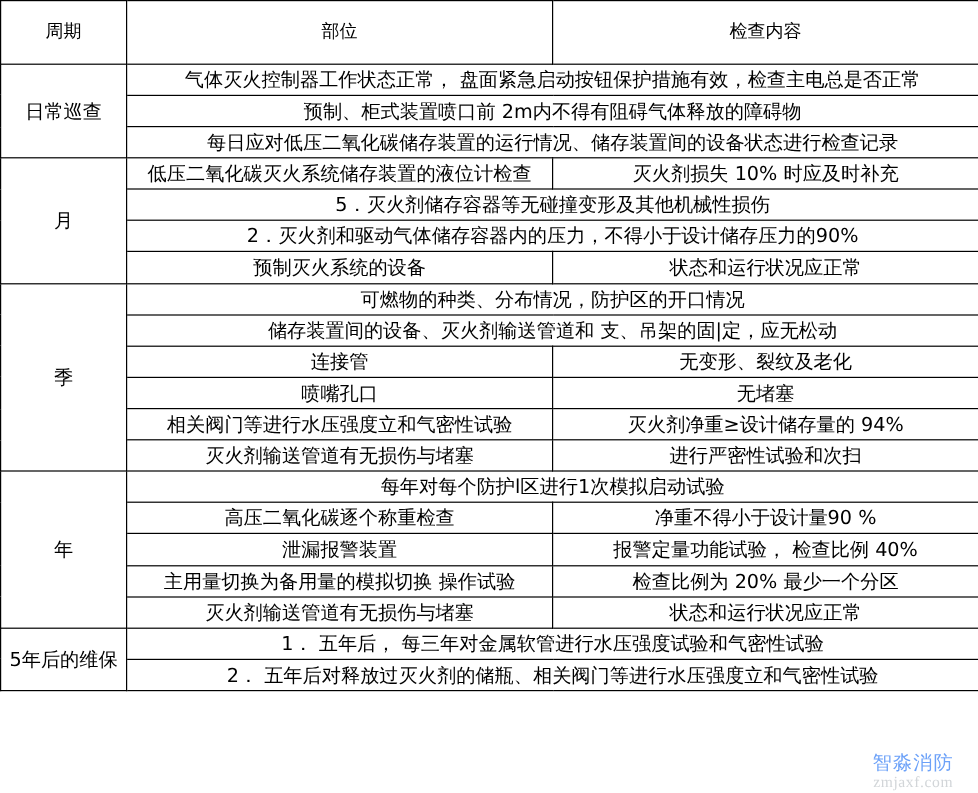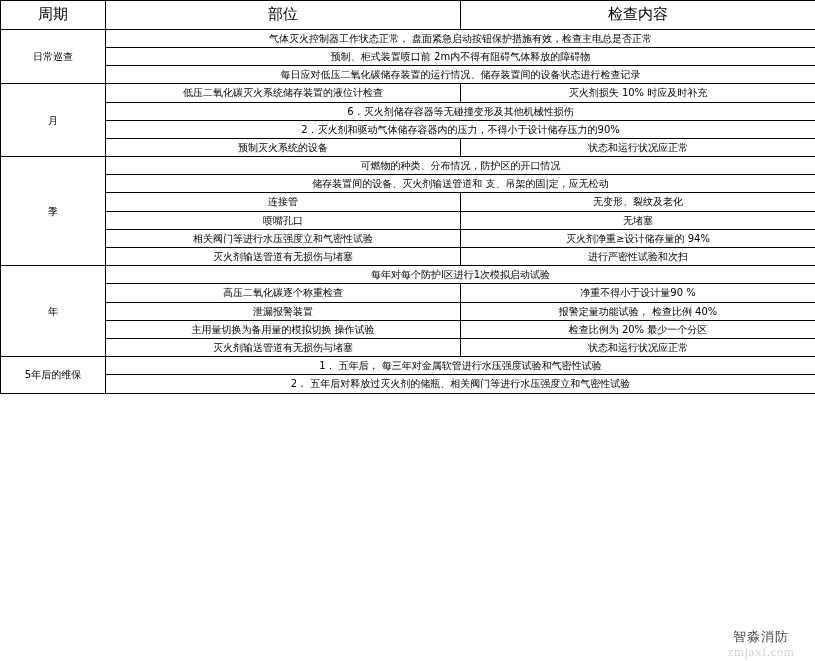--- a/index.html
+++ b/index.html
@@ -16,50 +16,50 @@
     position: relative;
   }
   table.insp {
     border-collapse: collapse;
     width: 815px;
     table-layout: fixed;
   }
   table.insp td, table.insp th {
     border: 1px solid #000000;
     padding: 2px 4px;
-    font-size: 10px;
+    font-size: 16px;
     line-height: 1.32;
     text-align: center;
     vertical-align: middle;
     font-weight: normal;
     word-break: break-all;
   }
   table.insp thead th {
     font-size: 15px;
-    padding: 4px 2px;
+    padding: 16px 2px;
   }
   col.c1 { width: 105px; }
   col.c2 { width: 355px; }
   col.c3 { width: 355px; }
   .period-cell {
     font-size: 15px;
     border-radius: 20px;
   }
   .watermark {
     position: absolute;
     right: 6px;
     bottom: 2px;
     width: 96px;
     text-align: center;
     pointer-events: none;
     opacity: 0.75;
   }
   .wm-top {
-    font-size: 13px;
-    color: #000000;
+    font-size: 16px;
+    color: #3b82f6;
     letter-spacing: 1px;
     line-height: 1.1;
   }
   .wm-bot {
     font-size: 13px;
     color: #c3c8cc;
     font-family: Liberation Serif, serif;
     letter-spacing: 0.5px;
     line-height: 1.1;
   }
@@ -90,21 +90,21 @@
       </tr>
       <tr>
         <td colspan="2">每日应对低压二氧化碳储存装置的运行情况、储存装置间的设备状态进行检查记录</td>
       </tr>
       <tr>
         <td class="period-cell" rowspan="4">月</td>
         <td>低压二氧化碳灭火系统储存装置的液位计检查</td>
         <td>灭火剂损失 10%  时应及时补充</td>
       </tr>
       <tr>
-        <td colspan="2">6．灭火剂储存容器等无碰撞变形及其他机械性损伤</td>
+        <td colspan="2">5．灭火剂储存容器等无碰撞变形及其他机械性损伤</td>
       </tr>
       <tr>
         <td colspan="2">2．灭火剂和驱动气体储存容器内的压力，不得小于设计储存压力的90%</td>
       </tr>
       <tr>
         <td>预制灭火系统的设备</td>
         <td>状态和运行状况应正常</td>
       </tr>
       <tr>
         <td class="period-cell" rowspan="6">季</td>

